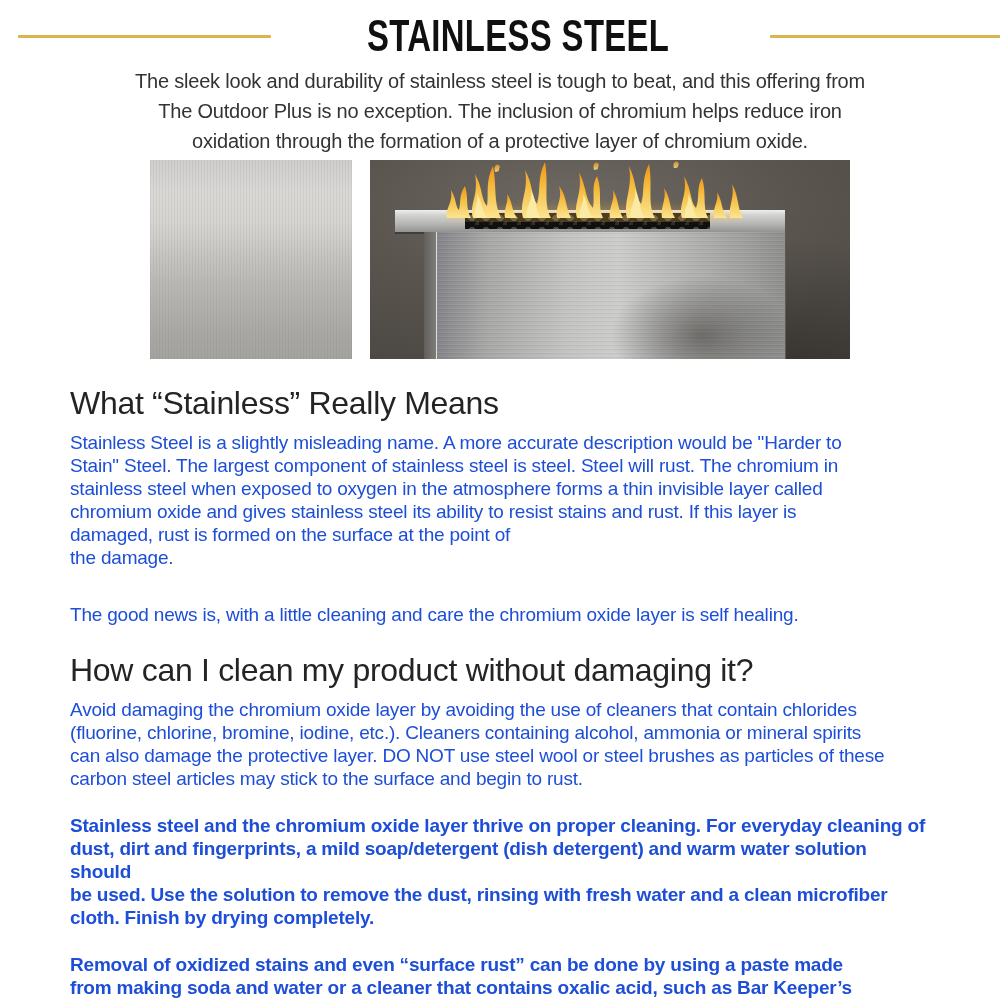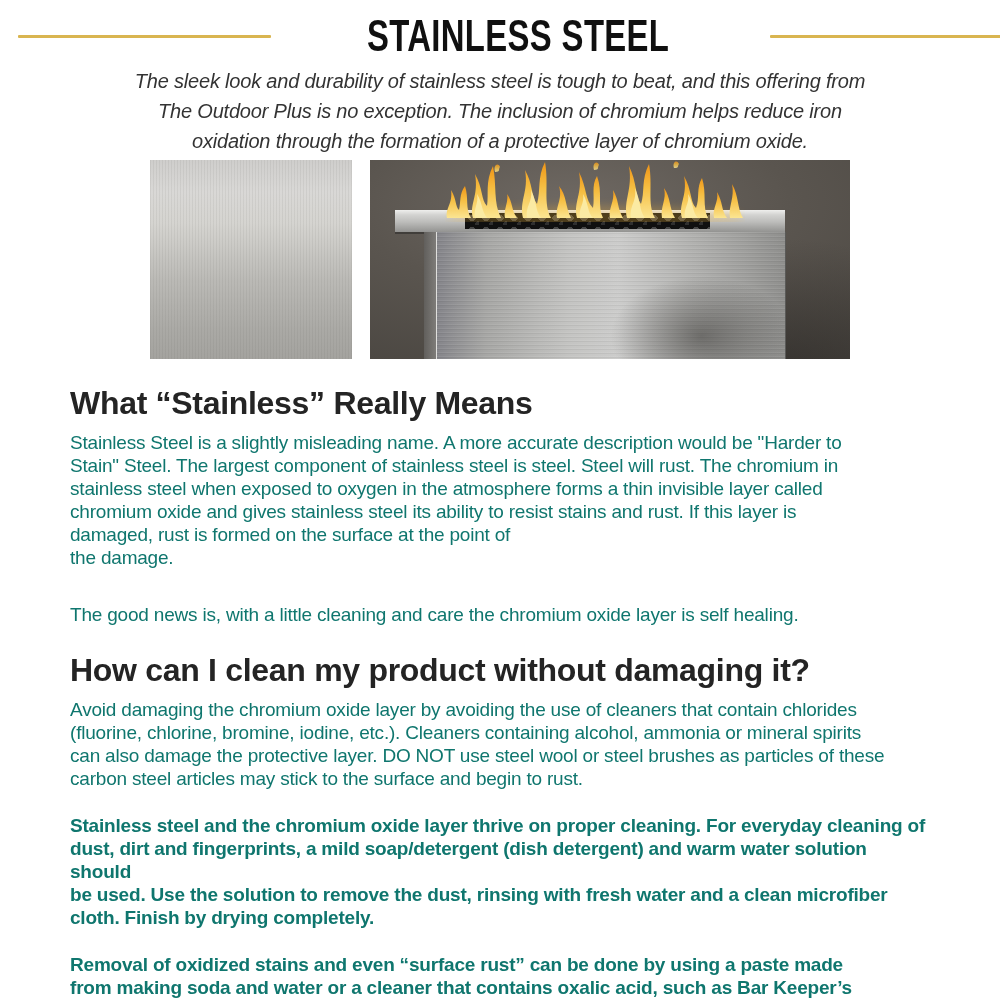--- a/index.html
+++ b/index.html
@@ -28,21 +28,20 @@
     letter-spacing:0.5px; line-height:44px;
   }
   .gap-l { flex:0 0 40px; } .gap-r { flex:0 0 45px; }
 
   
   .intro {
     margin:8px auto 0 auto; width:900px;
     text-align:center; white-space:pre-line;
     font-size:20px; line-height:30px; letter-spacing:-0.2px;
     color:#333333;
-    font-style:italic;
   }
 
   
   .image-row {
     margin-top:4px; height:199px;
     display:flex; justify-content:center; gap:18px;
   }
   .img-steel-texture {
     width:202px; height:199px;
     background:
@@ -81,25 +80,25 @@
       repeating-linear-gradient(180deg, rgba(255,255,255,0.07) 0 1px, rgba(0,0,0,0.05) 1px 2px, rgba(0,0,0,0) 2px 4px),
       linear-gradient(90deg, #85858a 0%, #a7a7a5 14%, #c4c4c2 38%, #cccccb 52%, #b6b6b4 70%, #a0a09e 88%, #8f8f8d 100%);
     border-left:1px solid #dfdfdd; border-right:1px solid #5a5a58;
   }
   .pit-flames { position:absolute; left:75px; top:0; width:300px; height:62px; }
 
   
   .content { margin:0 70px; }
   .section-heading {
     margin:26px 0 0 0;
-    font-size:32px; font-weight:bold; color:#242424; letter-spacing:-0.3px;
+    font-size:32px; font-weight:normal; color:#242424; letter-spacing:-0.3px;
   }
   .body-par {
     margin:9px 0 0 0; white-space:pre-line;
-    font-size:19px; line-height:23px; letter-spacing:-0.2px; color:#0f766e;
+    font-size:19px; line-height:23px; letter-spacing:-0.2px; color:#1d4ed8;
   }
   .par-gap { margin-top:34px; }
   .par-gap-sm { margin-top:24px;font-weight:bold; }
   .heading-gap { }
 </style>
 </head>
 <body>
 
 <div class="page">
 

